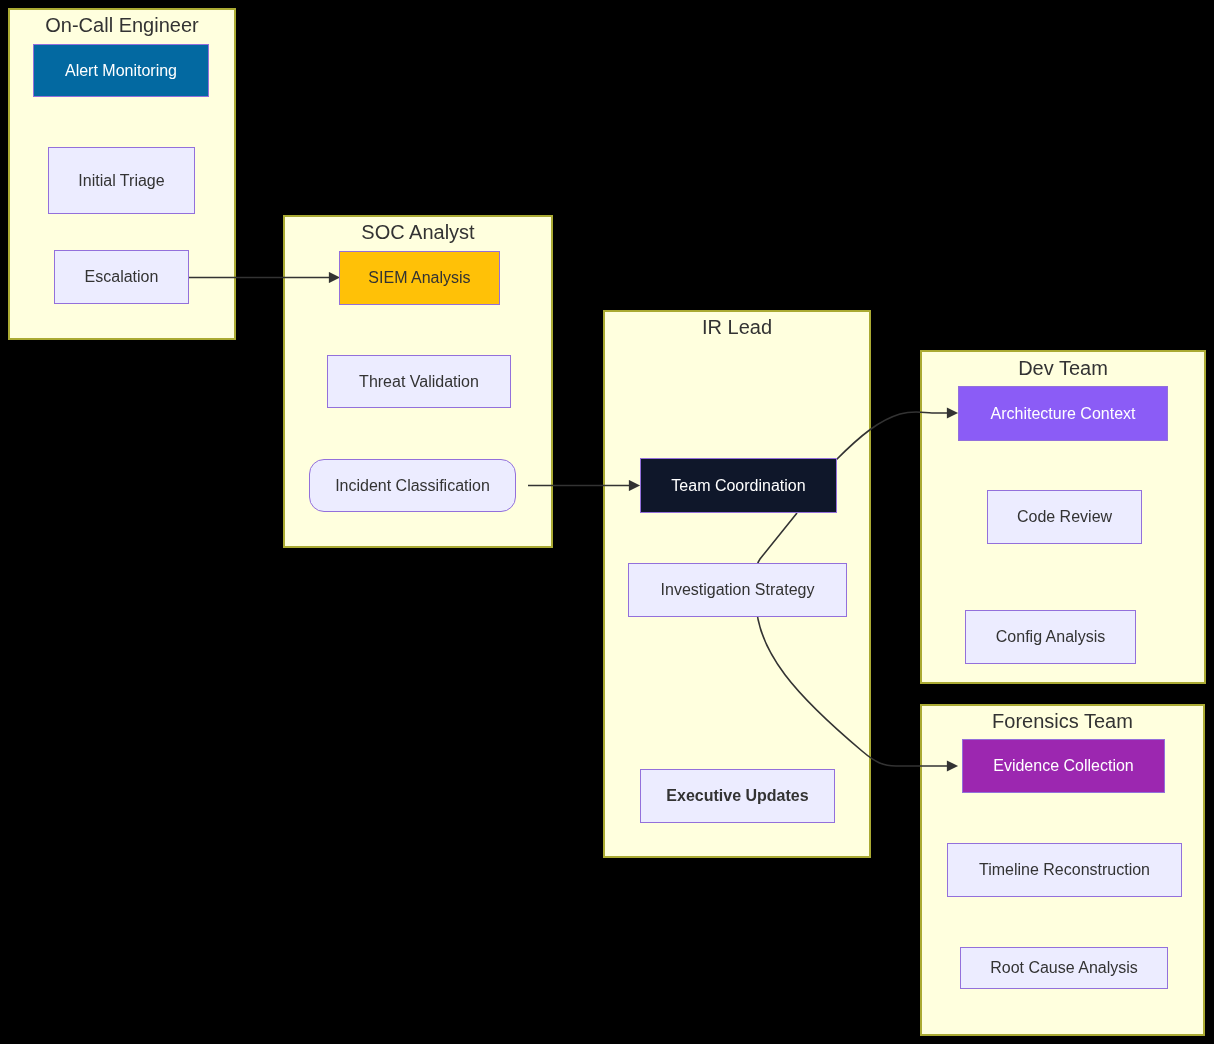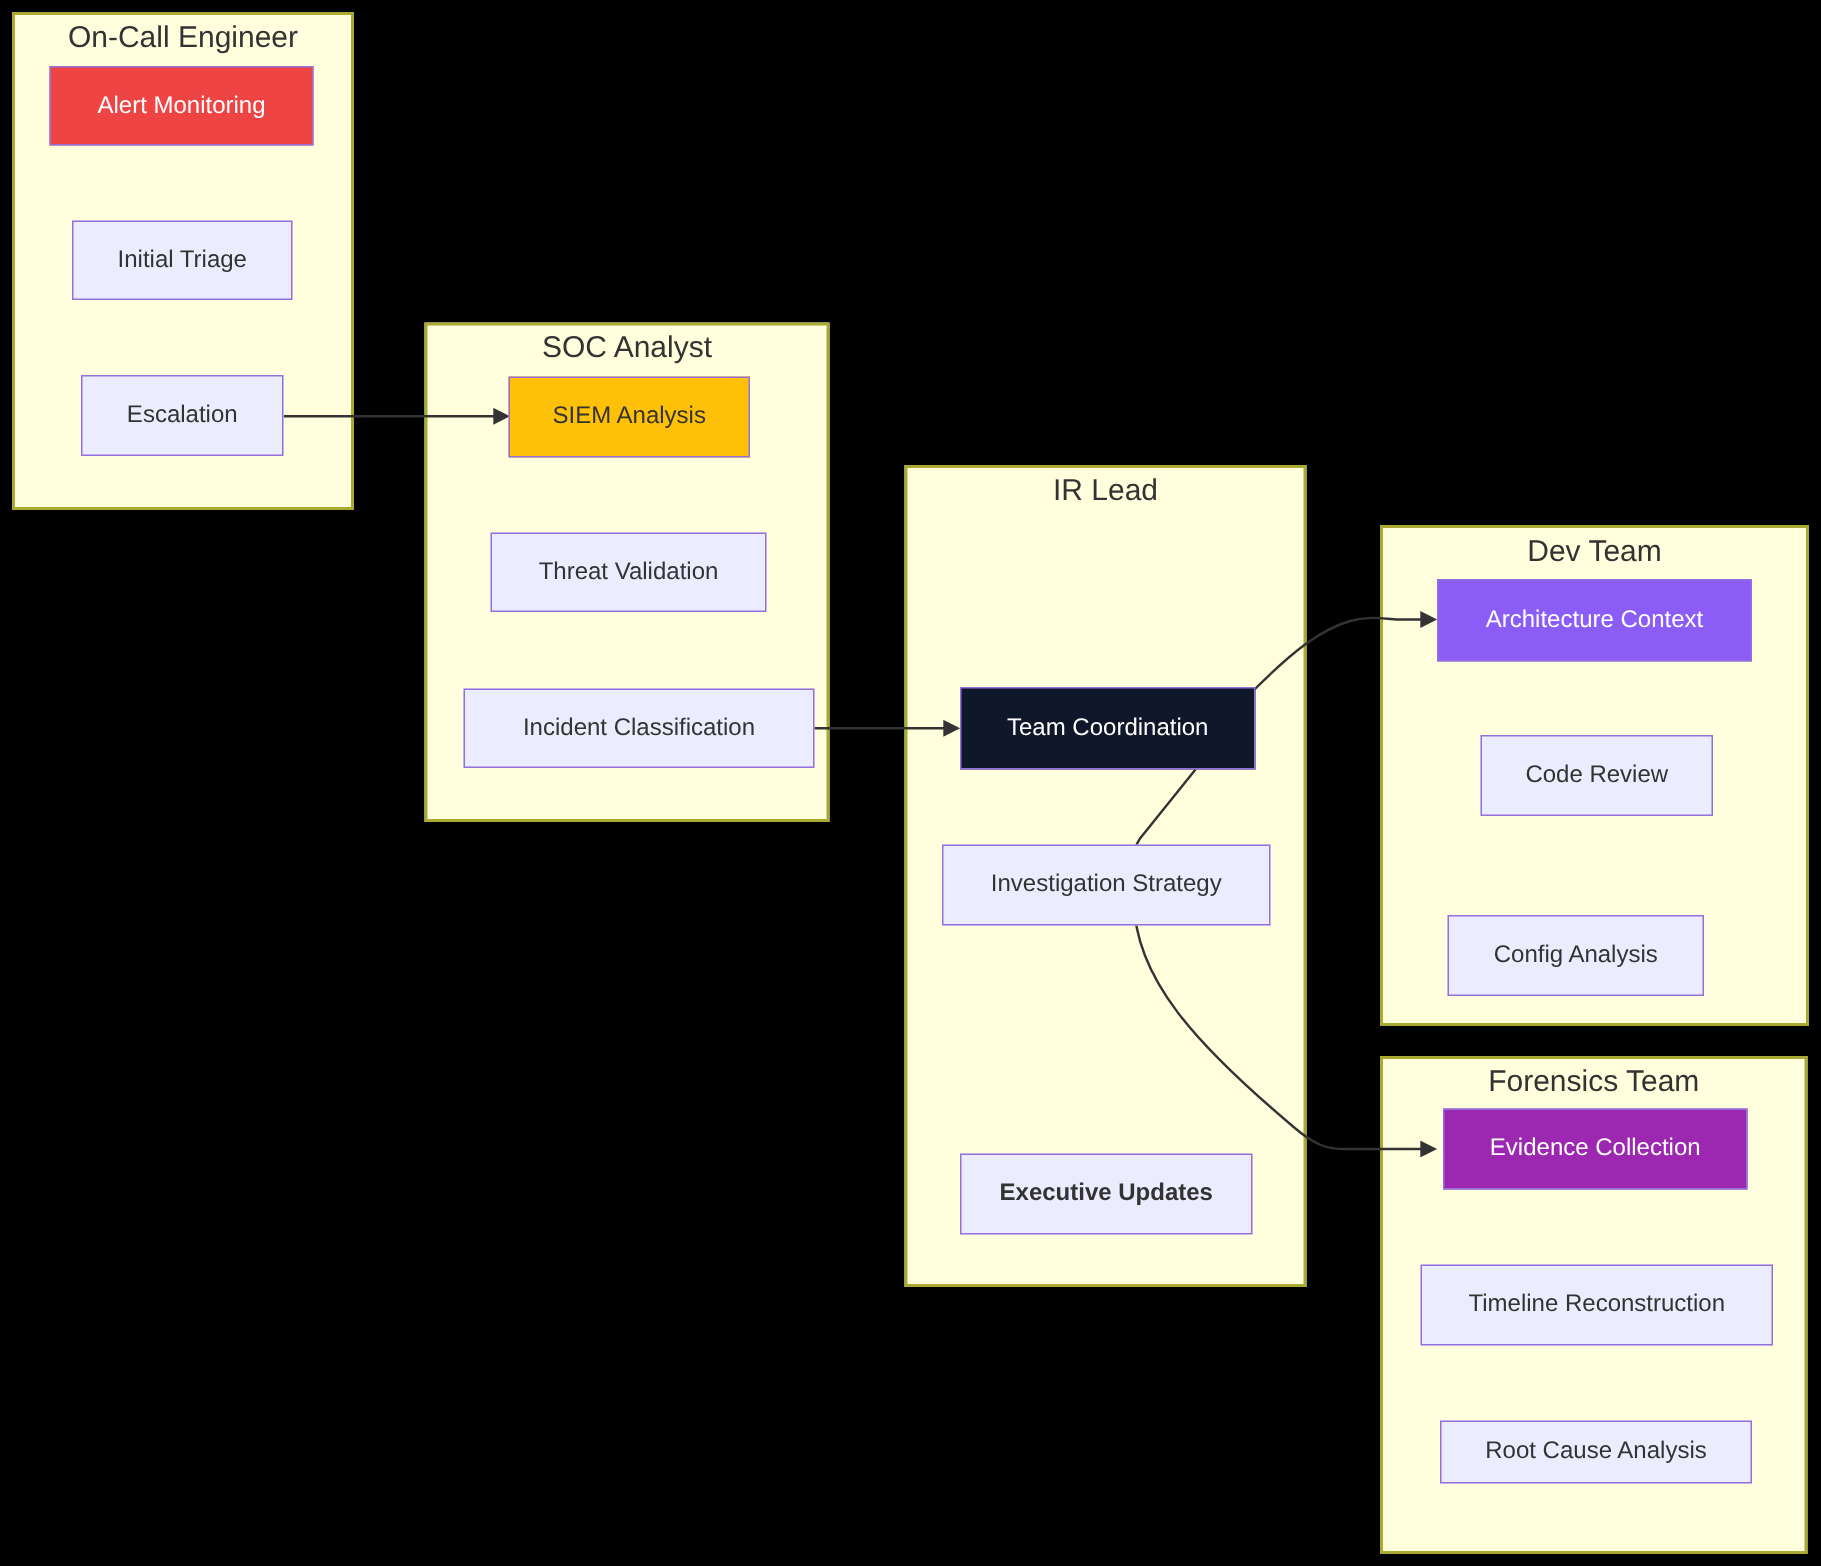--- a/index.html
+++ b/index.html
@@ -14,21 +14,21 @@
   .group-title{
     position:absolute;top:6px;left:0;right:0;text-align:center;
     font-size:20px;color:#333333;z-index:3;
   }
   .edges{position:absolute;left:0;top:0;z-index:1;pointer-events:none;}
   .node{
     position:absolute;display:flex;align-items:center;justify-content:center;
     background:#ECECFF;border:1px solid #9370DB;color:#333333;
     font-size:16px;z-index:2;text-align:center;
   }
-  .node.fill-orange{background:#ef4444;color:#ffffff;}
+  .node.fill-orange{background:#0369a1;color:#ffffff;}
   .node.fill-amber{background:#FFC107;color:#333333;}
   .node.fill-red{background:#0f172a;color:#ffffff;}
   .node.fill-green{background:#8b5cf6;color:#ffffff;}
   .node.fill-purple{background:#9C27B0;color:#ffffff;}
 </style>
 </head>
 <body>
 
 <div class="canvas">
 
@@ -52,34 +52,34 @@
     </defs>
     <path d="M 189 277.5 L 330 277.5" fill="none" stroke="#333333" stroke-width="1.6" marker-end="url(#arrow)"></path>
     <path d="M 528 485.5 L 630 485.5" fill="none" stroke="#333333" stroke-width="1.6" marker-end="url(#arrow)"></path>
     <path d="M 836 460 C 862 434 880 420 900 414 C 915 410 924 413 932 413 L 948 413" fill="none" stroke="#333333" stroke-width="1.6" marker-end="url(#arrow)"></path>
     <path d="M 797 513 L 760 559 C 757 563 756 568 756 576 L 756 600 C 756 652 798 697 862 751 C 876 763 884 766 896 766 L 948 766" fill="none" stroke="#333333" stroke-width="1.6" marker-end="url(#arrow)"></path>
   </svg>
 
   <div class="node fill-orange" style="left:33px;top:44px;width:176px;height:53px;">
     <span>Alert Monitoring</span>
   </div>
-  <div class="node" style="left:48px;top:147px;width:147px;height:53px;">
+  <div class="node" style="left:48px;top:147px;width:147px;height:67px;">
     <span>Initial Triage</span>
   </div>
   <div class="node" style="left:54px;top:250px;width:135px;height:54px;">
     <span>Escalation</span>
   </div>
 
   <div class="node fill-amber" style="left:339px;top:251px;width:161px;height:54px;">
     <span>SIEM Analysis</span>
   </div>
   <div class="node" style="left:327px;top:355px;width:184px;height:53px;">
     <span>Threat Validation</span>
   </div>
-  <div class="node" style="left:309px;top:459px;width:234px;height:53px;">
+  <div class="node" style="left:309px;top:459px;width:207px;height:53px;border-radius:15px;">
     <span>Incident Classification</span>
   </div>
 
   <div class="node fill-red" style="left:640px;top:458px;width:197px;height:55px;">
     <span>Team Coordination</span>
   </div>
   <div class="node" style="left:628px;top:563px;width:219px;height:54px;">
     <span>Investigation Strategy</span>
   </div>
   <div class="node" style="left:640px;top:769px;width:195px;height:54px;font-weight:bold;">

